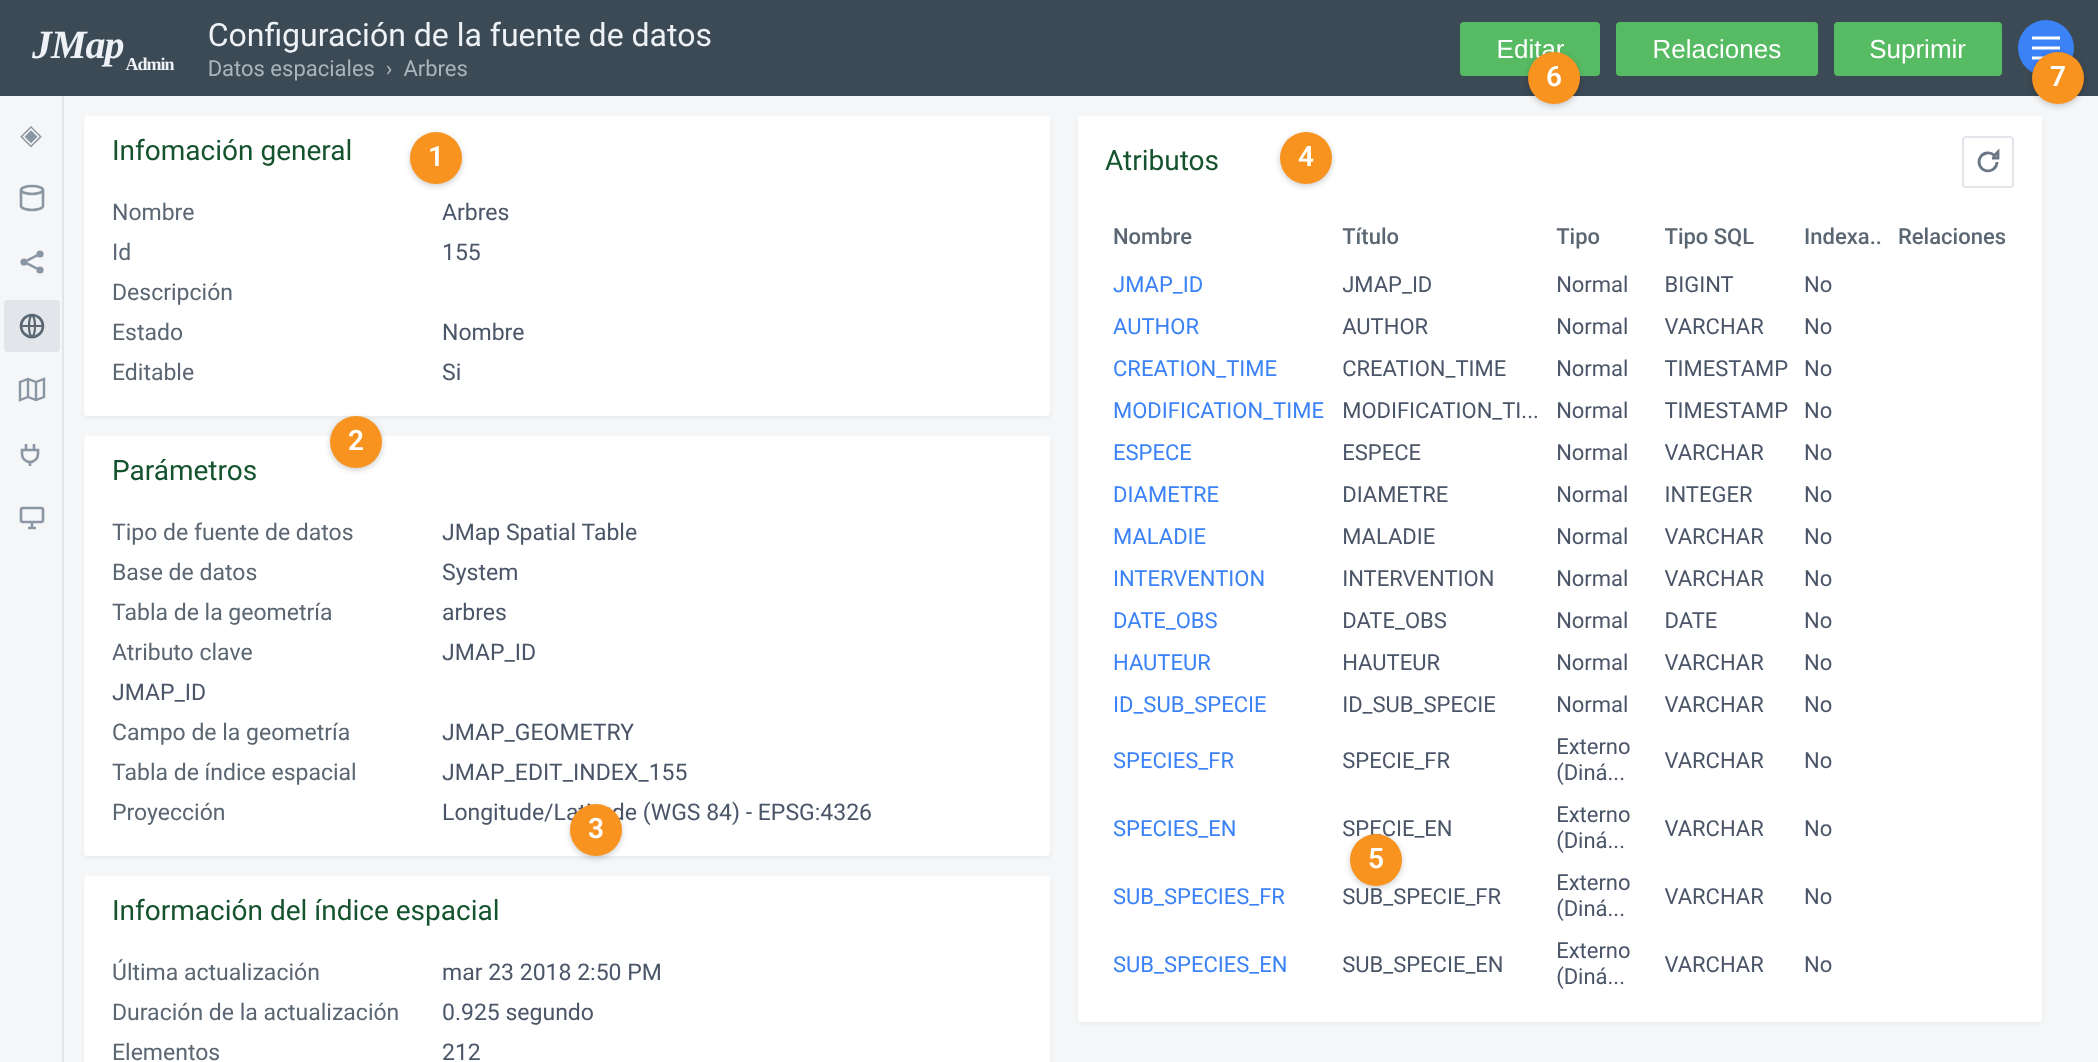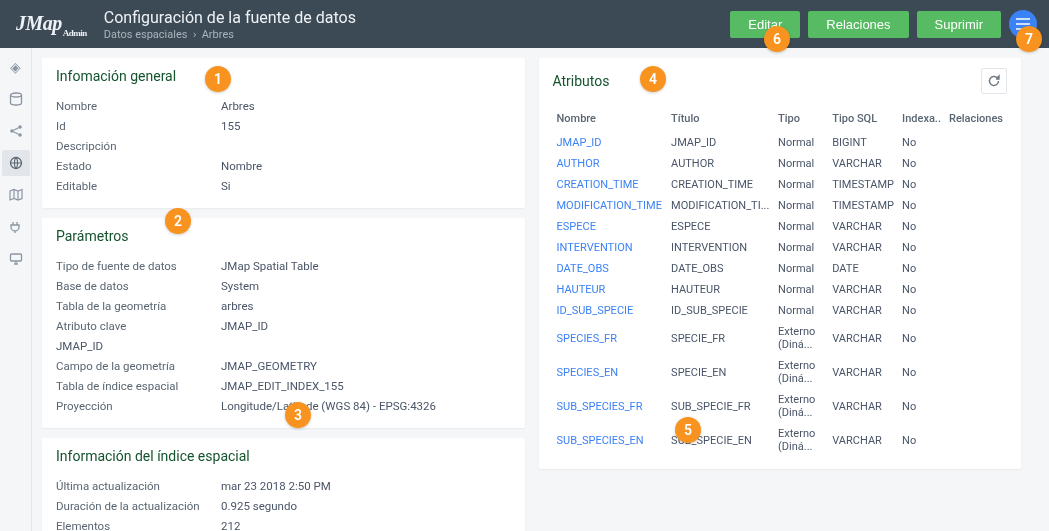--- a/index.html
+++ b/index.html
@@ -269,20 +269,36 @@
                 </tr>
                 <tr>
                   <td>ESPECE</td>
                   <td>ESPECE</td>
                   <td>Normal</td>
                   <td>VARCHAR</td>
                   <td>No</td>
                   <td></td>
                 </tr>
                 <tr>
+                  <td>DIAMETRE</td>
+                  <td>DIAMETRE</td>
+                  <td>Normal</td>
+                  <td>INTEGER</td>
+                  <td>No</td>
+                  <td></td>
+                </tr>
+                <tr>
+                  <td>MALADIE</td>
+                  <td>MALADIE</td>
+                  <td>Normal</td>
+                  <td>VARCHAR</td>
+                  <td>No</td>
+                  <td></td>
+                </tr>
+                <tr>
                   <td>INTERVENTION</td>
                   <td>INTERVENTION</td>
                   <td>Normal</td>
                   <td>VARCHAR</td>
                   <td>No</td>
                   <td></td>
                 </tr>
                 <tr>
                   <td>DATE_OBS</td>
                   <td>DATE_OBS</td>

